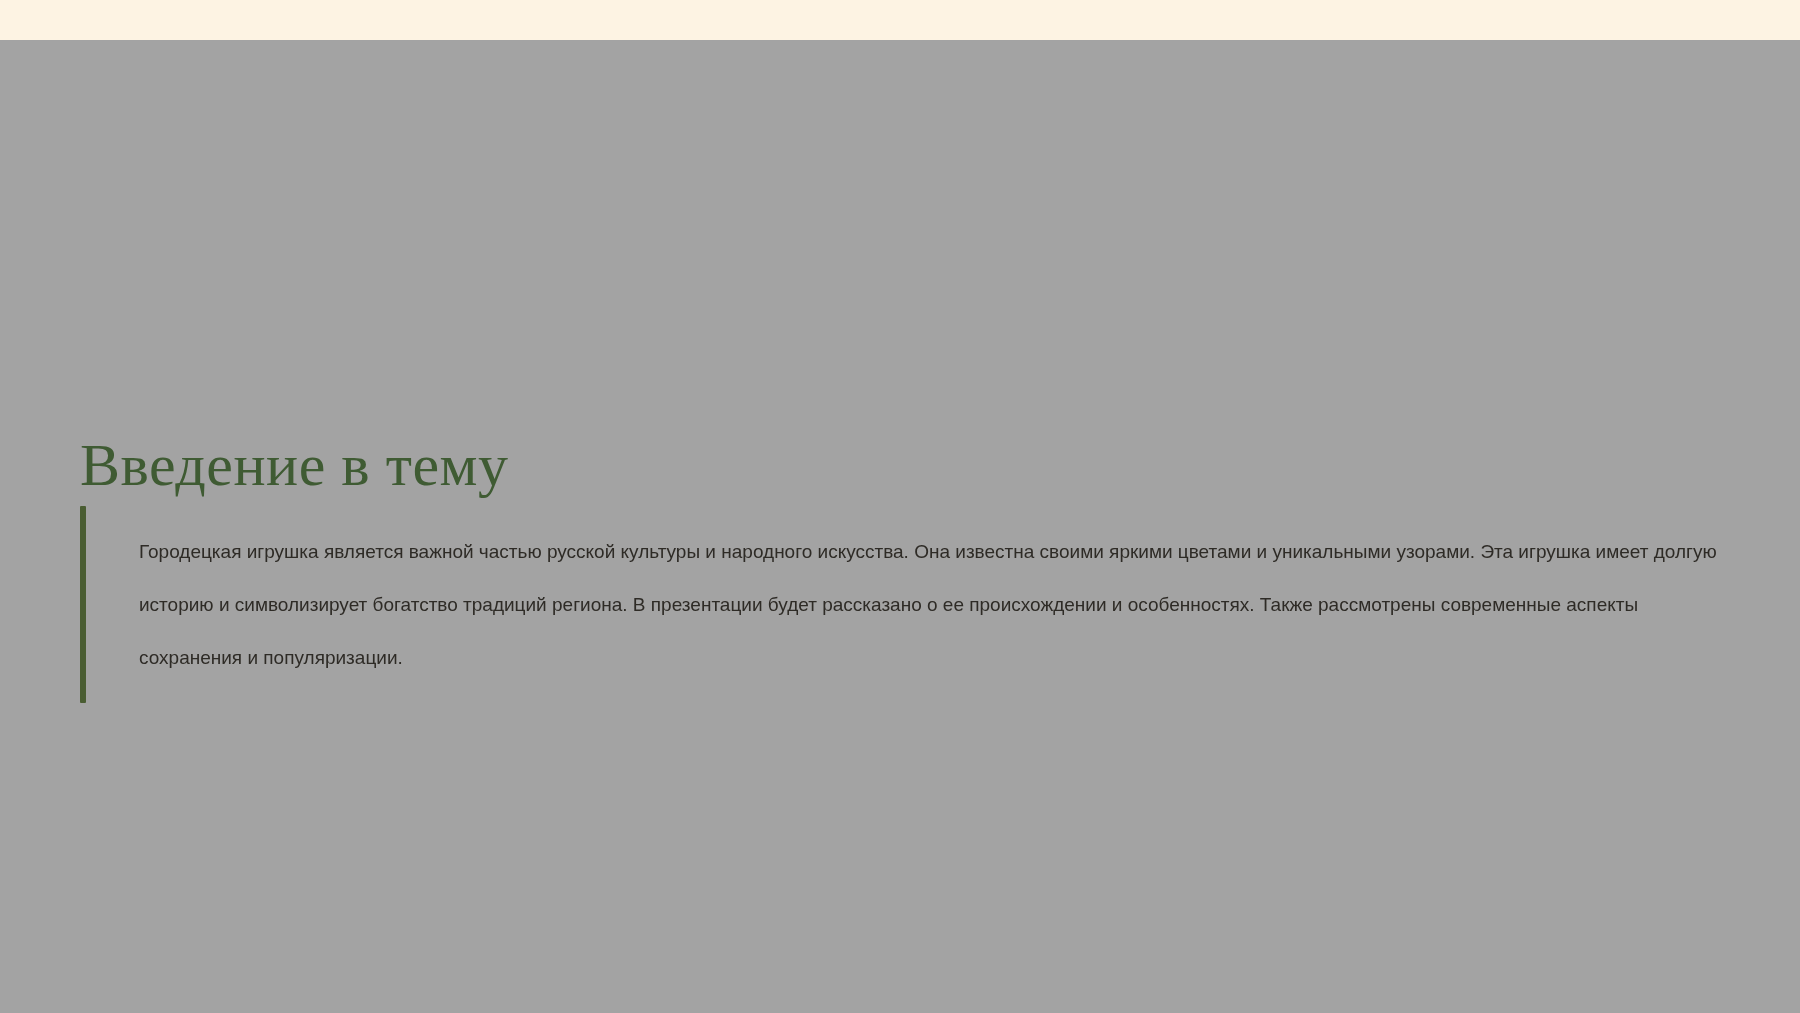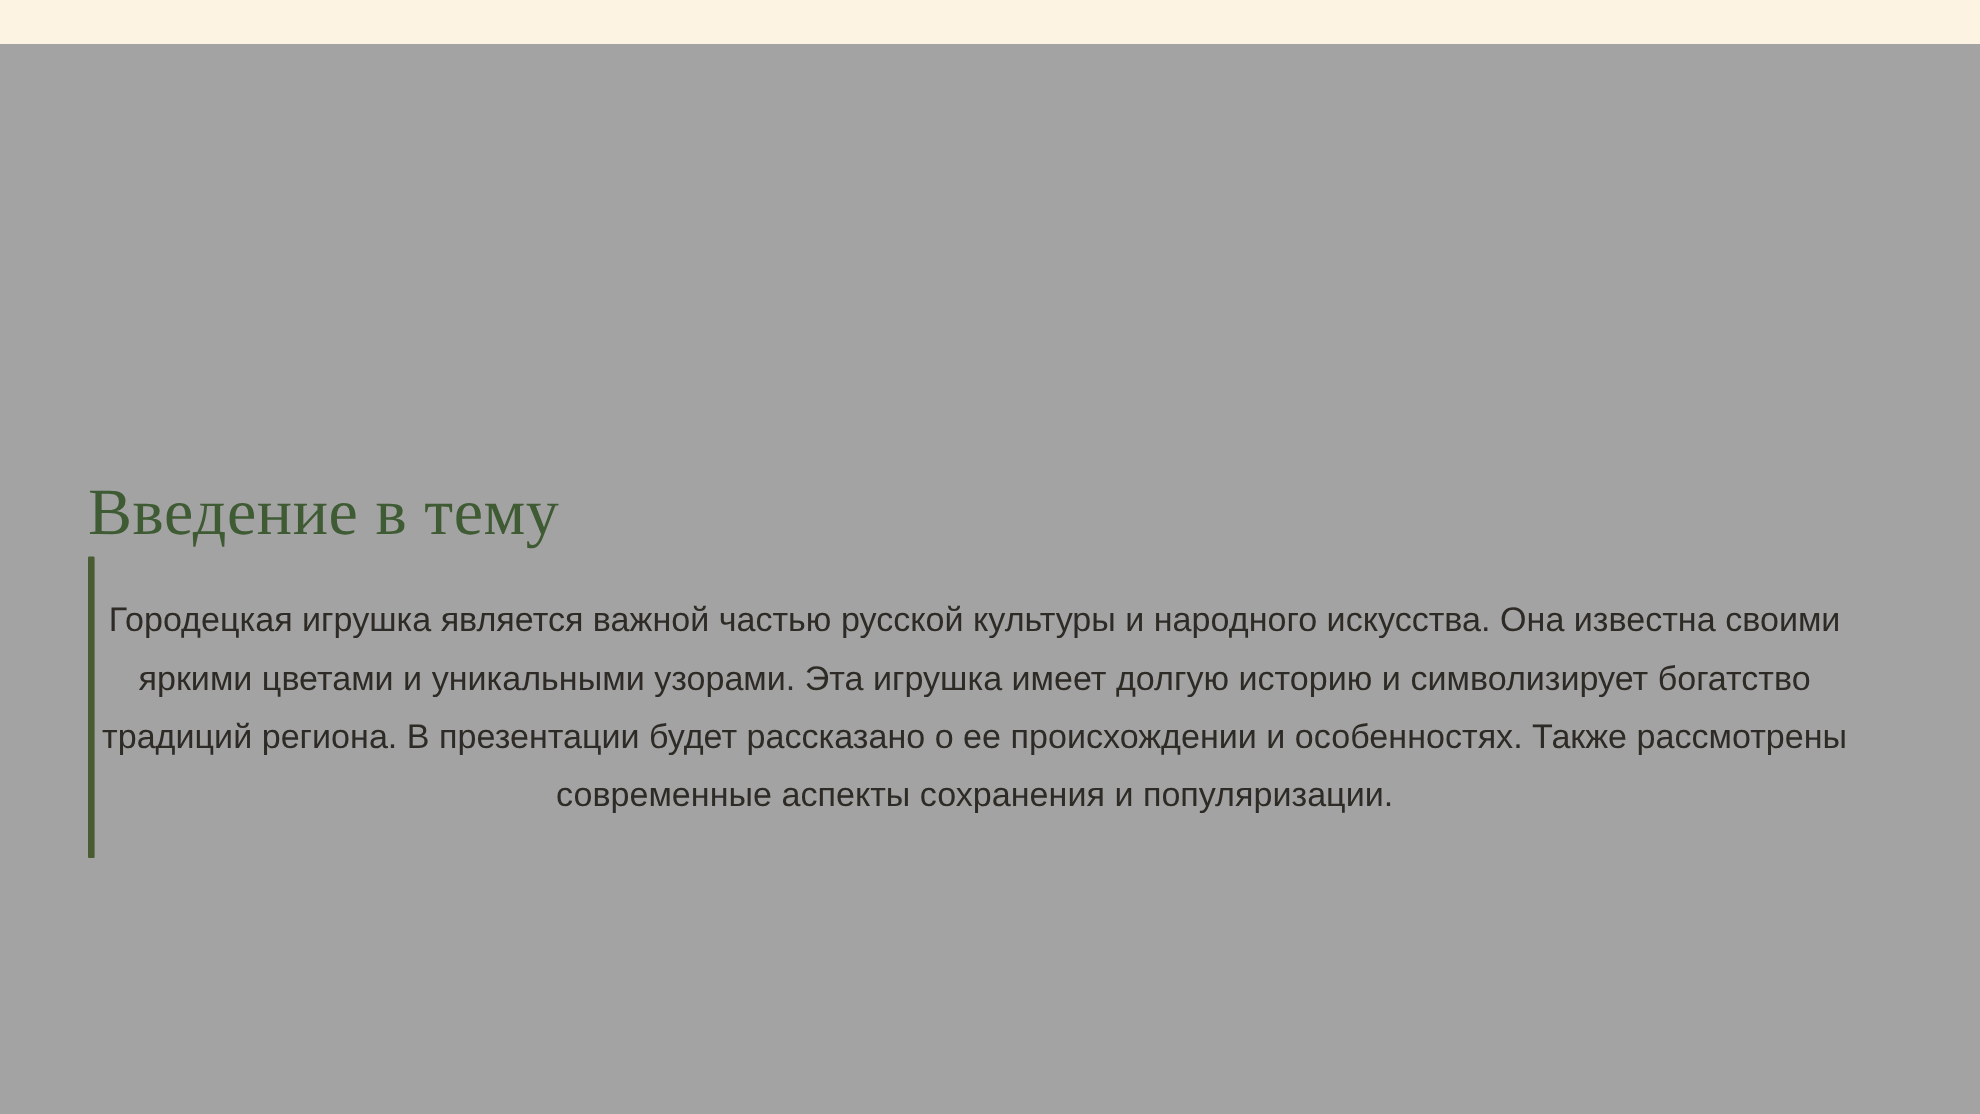--- a/index.html
+++ b/index.html
@@ -41,26 +41,27 @@
     display: flex;
     align-items: stretch;
   }
   .accent-bar {
     width: 6px;
     background: #4a5d32;
     flex: 0 0 6px;
     border-radius: 1px;
   }
   .body-text {
+    padding-left: 53px;
     font-family: "Liberation Sans", sans-serif;
-    font-size: 31px;
+    font-size: 19px;
     line-height: 53px;
     color: #2e2b26;
     max-width: 1600px;
-    text-align: center;
+    text-align: left;
   }
 </style>
 </head>
 <body>
 
 <div class="slide">
 
   <h1 class="slide-title">Введение в тему</h1>
 
   <div class="body-block">

